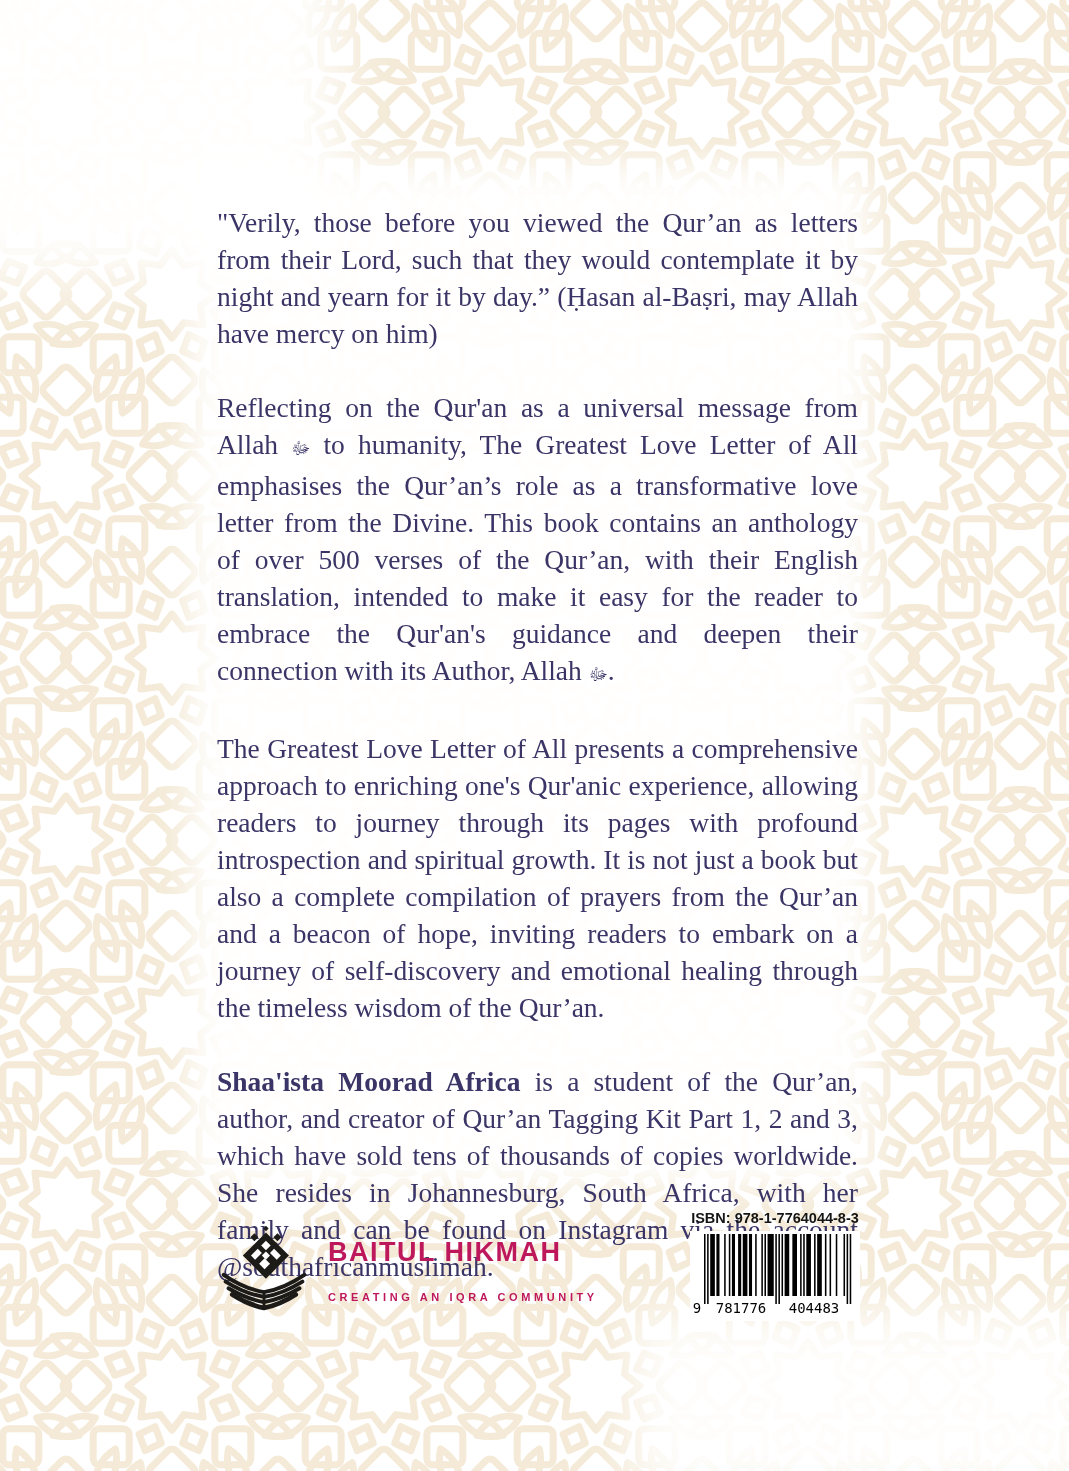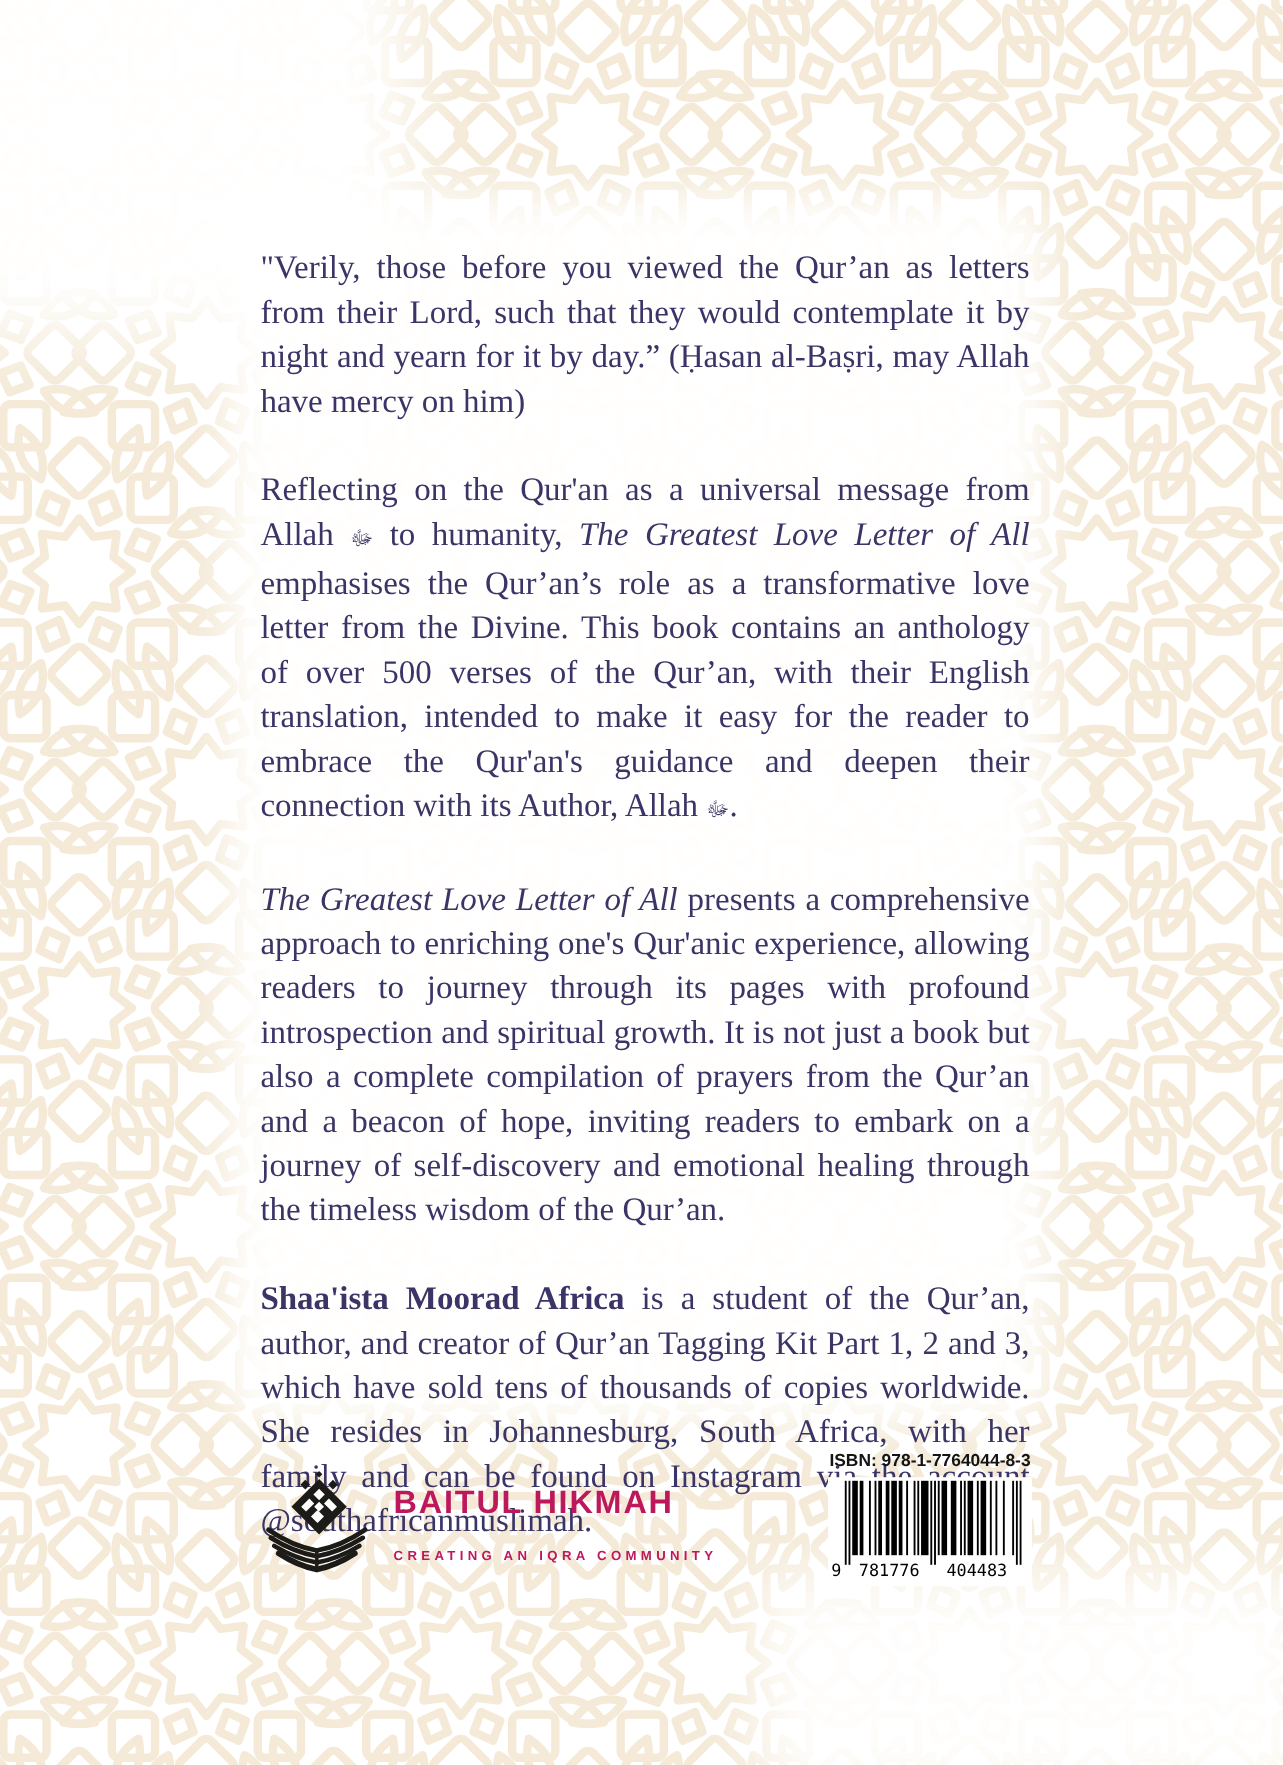--- a/index.html
+++ b/index.html
@@ -16,21 +16,21 @@
   .shield-topleft{left:-90px;top:-90px;width:430px;height:370px;
     background:rgba(255,255,255,0.95);filter:blur(30px);}
   .shield-bottomright{left:630px;top:1310px;width:470px;height:190px;
     background:rgba(255,255,255,0.9);filter:blur(26px);}
   .content{position:absolute;inset:0;z-index:2;}
   .blurb{
     position:absolute;left:217px;top:204px;width:641px;
     color:#3a3566;font-size:27.5px;line-height:37px;text-align:justify;
   }
   .blurb p{margin:0 0 37px 0;}
-  .run-italic{font-style:italic;}
+  .run-italic{}
   .run-bold{font-weight:bold;}
   .run-mark{font-size:17px;}
   .publisher{
     position:absolute;left:216px;top:1226px;display:flex;align-items:center;gap:16px;
     color:#be185d;
   }
   .pub-text{display:flex;flex-direction:column;}
   .pub-name{
     font-family:"Liberation Sans", sans-serif;font-weight:bold;
     font-size:27px;letter-spacing:1.5px;white-space:nowrap;

